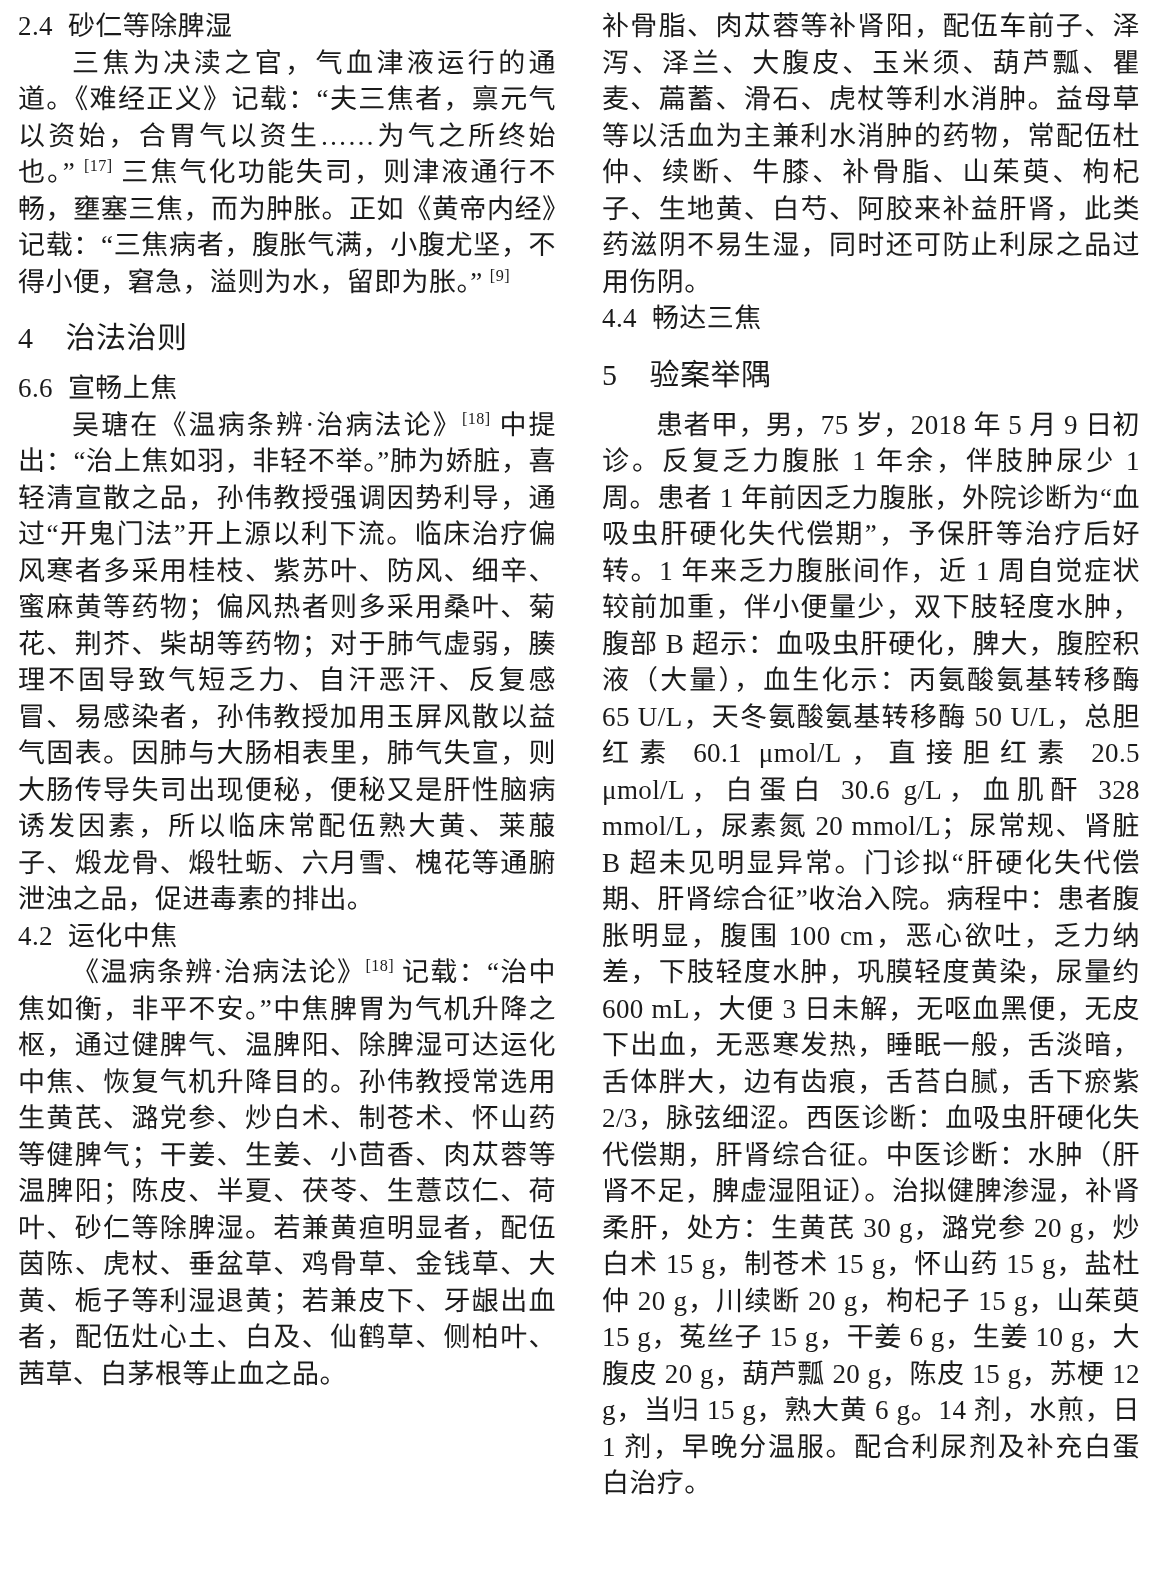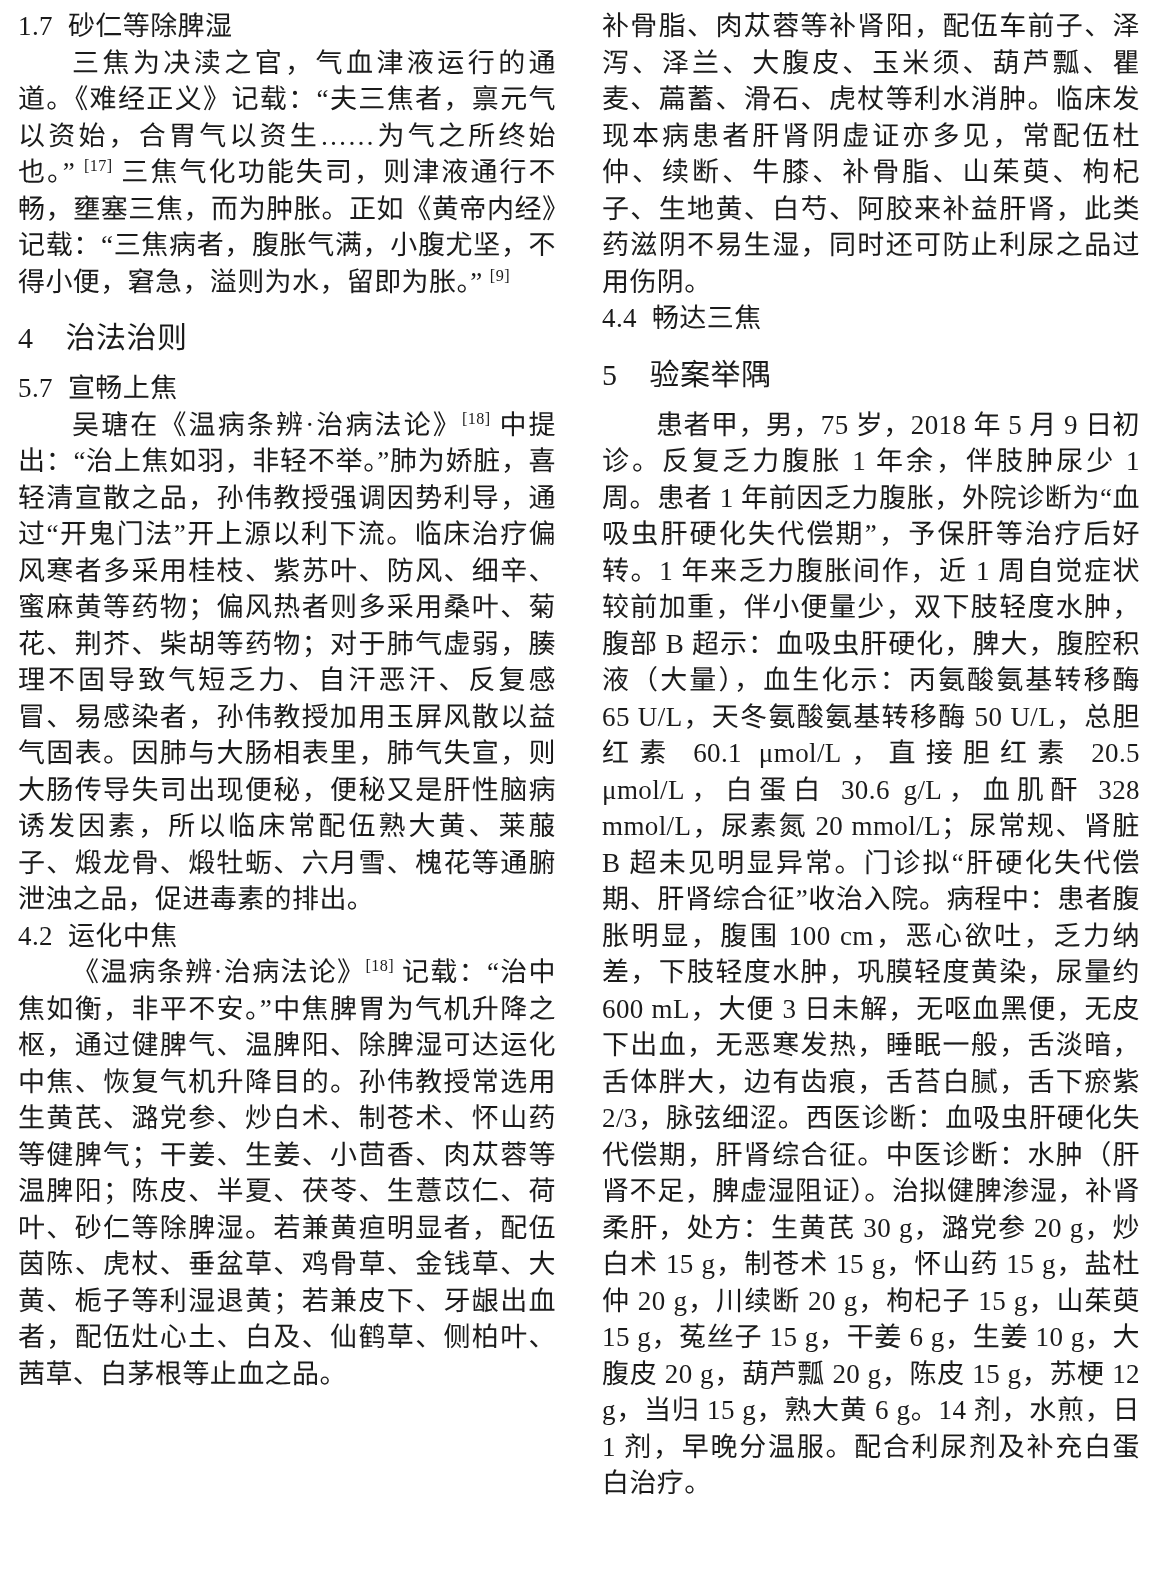--- a/index.html
+++ b/index.html
@@ -62,46 +62,46 @@
 </style>
 </head>
 <body>
 
 <div class="page">
 
   <div class="col">
 
 
     <h3 class="sub">
-      <span class="num">1.7</span><span>砂仁等除脾湿</span>
+      <span class="num">2.4</span><span>砂仁等除脾湿</span>
     </h3>
 
     <p class="body">三焦为决渎之官，气血津液运行的通道。《难经正义》记载：“夫三焦者，禀元气以资始，合胃气以资生……为气之所终始也。” <sup>[17]</sup> 三焦气化功能失司，则津液通行不畅，壅塞三焦，而为肿胀。正如《黄帝内经》记载：“三焦病者，腹胀气满，小腹尤坚，不得小便，窘急，溢则为水，留即为胀。” <sup>[9]</sup></p>
 
     <h2 class="section">
       <span class="num">4</span><span>治法治则</span>
     </h2>
 
     <h3 class="sub">
-      <span class="num">5.7</span><span>宣畅上焦</span>
+      <span class="num">6.6</span><span>宣畅上焦</span>
     </h3>
 
     <p class="body">吴瑭在《温病条辨·治病法论》<sup>[18]</sup> 中提出：“治上焦如羽，非轻不举。”肺为娇脏，喜轻清宣散之品，孙伟教授强调因势利导，通过“开鬼门法”开上源以利下流。临床治疗偏风寒者多采用桂枝、紫苏叶、防风、细辛、蜜麻黄等药物；偏风热者则多采用桑叶、菊花、荆芥、柴胡等药物；对于肺气虚弱，腠理不固导致气短乏力、自汗恶汗、反复感冒、易感染者，孙伟教授加用玉屏风散以益气固表。因肺与大肠相表里，肺气失宣，则大肠传导失司出现便秘，便秘又是肝性脑病诱发因素，所以临床常配伍熟大黄、莱菔子、煅龙骨、煅牡蛎、六月雪、槐花等通腑泄浊之品，促进毒素的排出。</p>
 
     <h3 class="sub">
       <span class="num">4.2</span><span>运化中焦</span>
     </h3>
 
     <p class="body">《温病条辨·治病法论》<sup>[18]</sup> 记载：“治中焦如衡，非平不安。”中焦脾胃为气机升降之枢，通过健脾气、温脾阳、除脾湿可达运化中焦、恢复气机升降目的。孙伟教授常选用生黄芪、潞党参、炒白术、制苍术、怀山药等健脾气；干姜、生姜、小茴香、肉苁蓉等温脾阳；陈皮、半夏、茯苓、生薏苡仁、荷叶、砂仁等除脾湿。若兼黄疸明显者，配伍茵陈、虎杖、垂盆草、鸡骨草、金钱草、大黄、栀子等利湿退黄；若兼皮下、牙龈出血者，配伍灶心土、白及、仙鹤草、侧柏叶、茜草、白茅根等止血之品。</p>
 
   </div>
 
   <div class="col">
 
-    <p class="body cont">补骨脂、肉苁蓉等补肾阳，配伍车前子、泽泻、泽兰、大腹皮、玉米须、葫芦瓢、瞿麦、萹蓄、滑石、虎杖等利水消肿。临床发现本病患者肝肾阴虚证亦多见，常配伍杜仲、续断、牛膝、补骨脂、山茱萸、枸杞子、生地黄、白芍、阿胶来补益肝肾，此类药滋阴不易生湿，同时还可防止利尿之品过用伤阴。</p>
+    <p class="body cont">补骨脂、肉苁蓉等补肾阳，配伍车前子、泽泻、泽兰、大腹皮、玉米须、葫芦瓢、瞿麦、萹蓄、滑石、虎杖等利水消肿。益母草等以活血为主兼利水消肿的药物，常配伍杜仲、续断、牛膝、补骨脂、山茱萸、枸杞子、生地黄、白芍、阿胶来补益肝肾，此类药滋阴不易生湿，同时还可防止利尿之品过用伤阴。</p>
 
     <h3 class="sub">
       <span class="num">4.4</span><span>畅达三焦</span>
     </h3>
 
 
     <h2 class="section">
       <span class="num">5</span><span>验案举隅</span>
     </h2>
 

